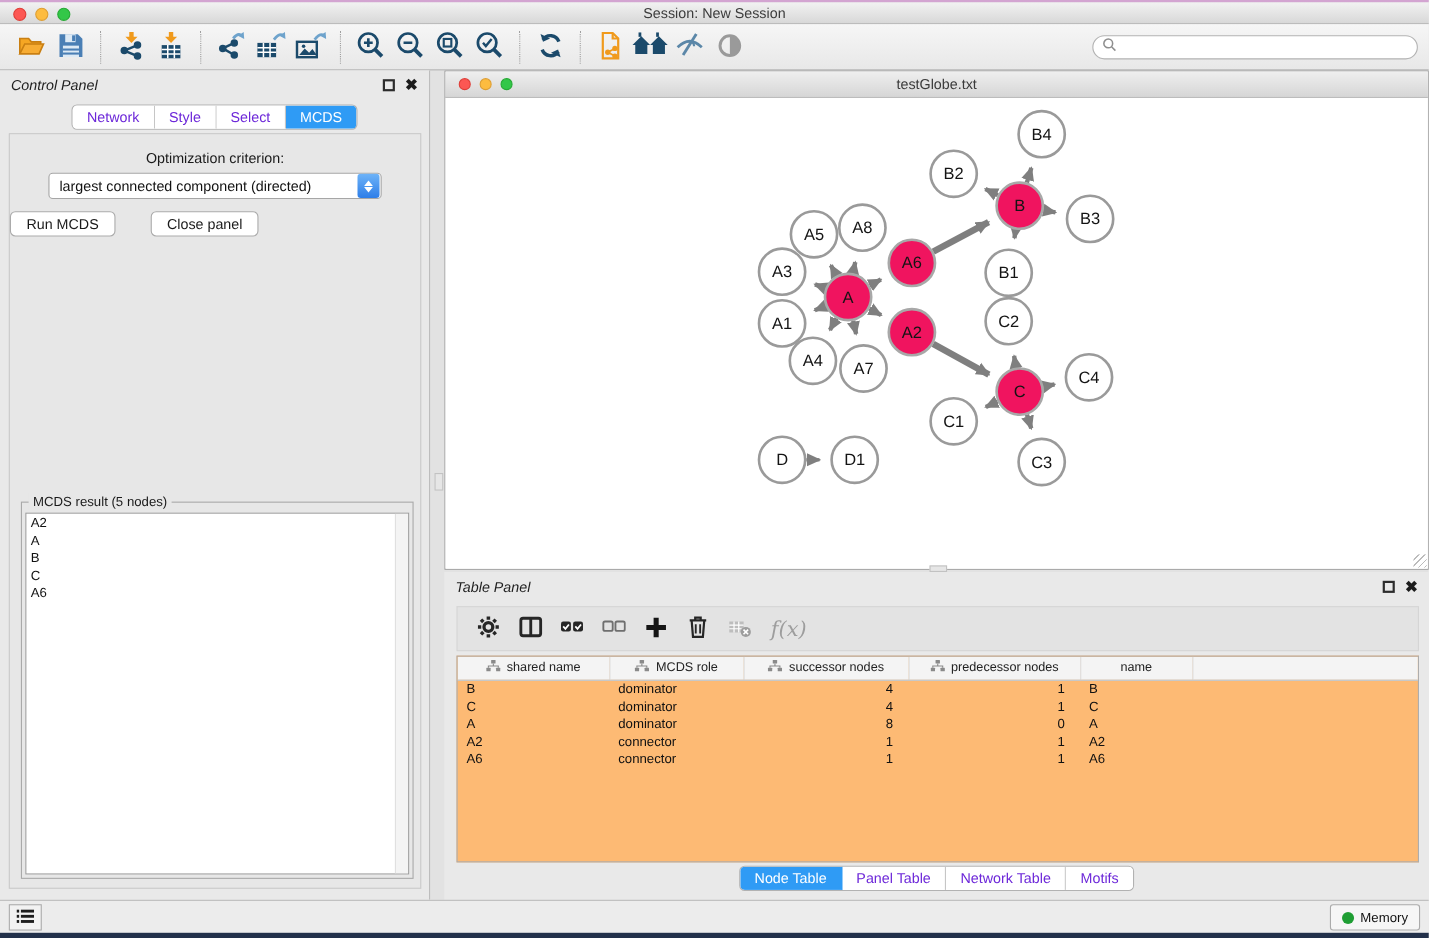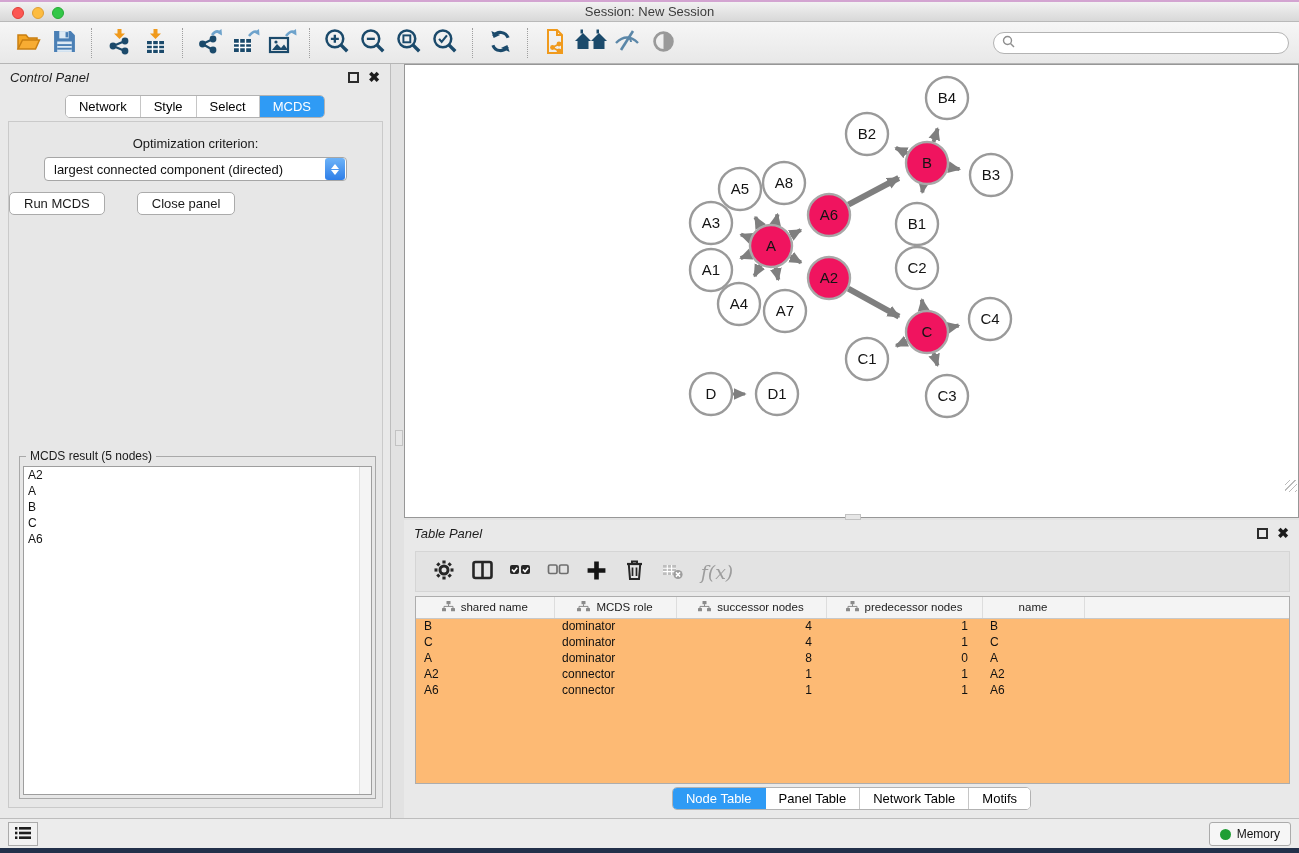--- a/index.html
+++ b/index.html
@@ -34,21 +34,21 @@
   
   .panel-header { position:absolute; left:0; top:0; right:0; height:26px;
     display:flex; align-items:center; padding:0 10px; }
   .panel-title { font-size:13px; color:#1e1e1e;font-style:italic; }
   .panel-controls { margin-left:auto; display:flex; gap:9px; align-items:center; }
   .float-box { width:11px; height:11px; border:2px solid #2c2c2c; background:transparent; }
   .close-x { font-size:14px; font-weight:bold; color:#1c1c1c; line-height:11px; }
 
   .seg { display:inline-flex; border:1px solid #b2b2b2; border-radius:5px;
     overflow:hidden; background:#fff; }
-  .seg-item { padding:3px 13px; font-size:13px; color:#000000; background:#fff;
+  .seg-item { padding:3px 13px; font-size:13px; color:#6d28d9; background:#fff;
     border-right:1px solid #c6c6c6; white-space:nowrap; }
   .seg-item:last-child { border-right:none; }
   .seg-item.selected { background:#2f9bf5; color:#fff; border-right-color:#2f9bf5; }
 
   
   .control-panel { position:absolute; left:0; top:64px; width:391px; height:754px;
     background:#e9e9e9; border-right:1px solid #bdbdbd; }
   .cp-tabs-row { position:absolute; top:31px; left:0; right:0; text-align:center; }
   .cp-content { position:absolute; left:8px; right:7px; top:57px; bottom:10px;
     background:#e7e7e7; border:1px solid #cacaca; }
@@ -348,20 +348,28 @@
             <div class="result-item">A</div>
             <div class="result-item">B</div>
             <div class="result-item">C</div>
             <div class="result-item">A6</div>
           </div>
       </div>
     </div>
   </div>
 
   <div class="network-window">
+    <div class="nw-titlebar">
+      <div class="lights">
+        <div class="light red"></div>
+        <div class="light yellow"></div>
+        <div class="light green"></div>
+      </div>
+      <div class="nw-title">testGlobe.txt</div>
+    </div>
     <div class="nw-canvas">
       <svg id="graph-svg" width="893" height="428" viewBox="0 0 893 428">
           <defs>
             <marker id="arrow" markerUnits="userSpaceOnUse" markerWidth="13" markerHeight="13" viewBox="0 0 12 12" refX="10.5" refY="6" orient="auto">
               <path d="M0,0.5 L12,6 L0,11.5 z" fill="#7f7f7f"></path>
             </marker>
           </defs>
           <line x1="345.6" y1="189.2" x2="335.7" y2="193.1" stroke="#7f7f7f" stroke-width="4" marker-end="url(#arrow)"></line>
           <line x1="345.5" y1="173.1" x2="335.9" y2="169.5" stroke="#7f7f7f" stroke-width="4" marker-end="url(#arrow)"></line>
           <line x1="355.4" y1="200.3" x2="349.5" y2="211.0" stroke="#7f7f7f" stroke-width="4" marker-end="url(#arrow)"></line>

